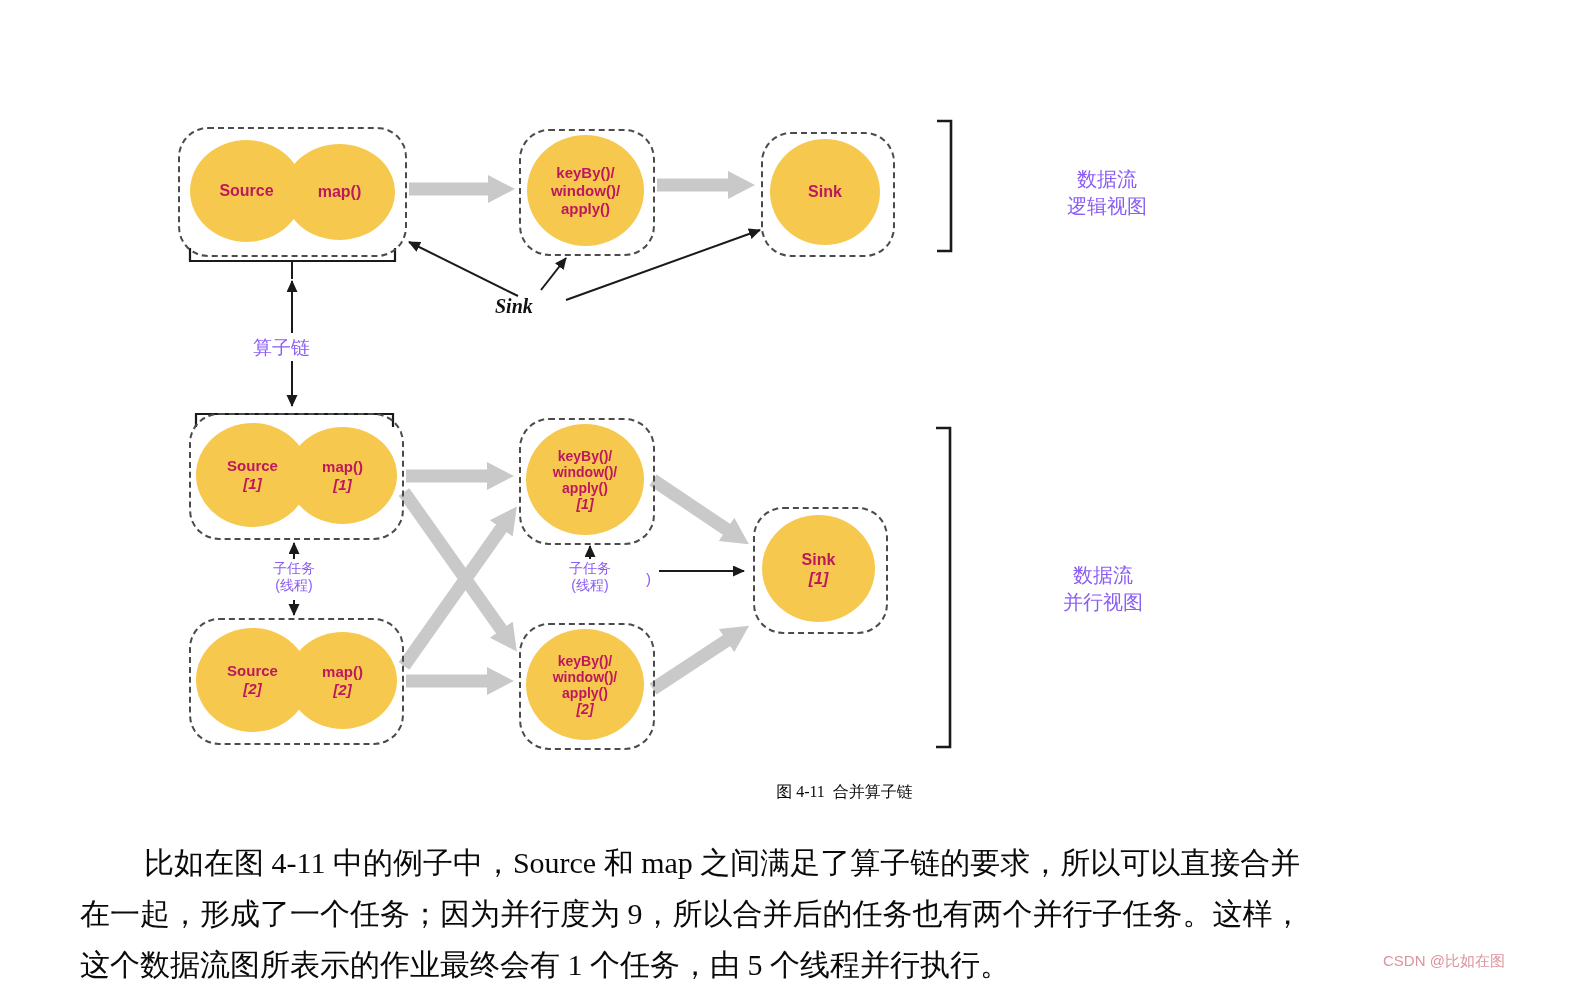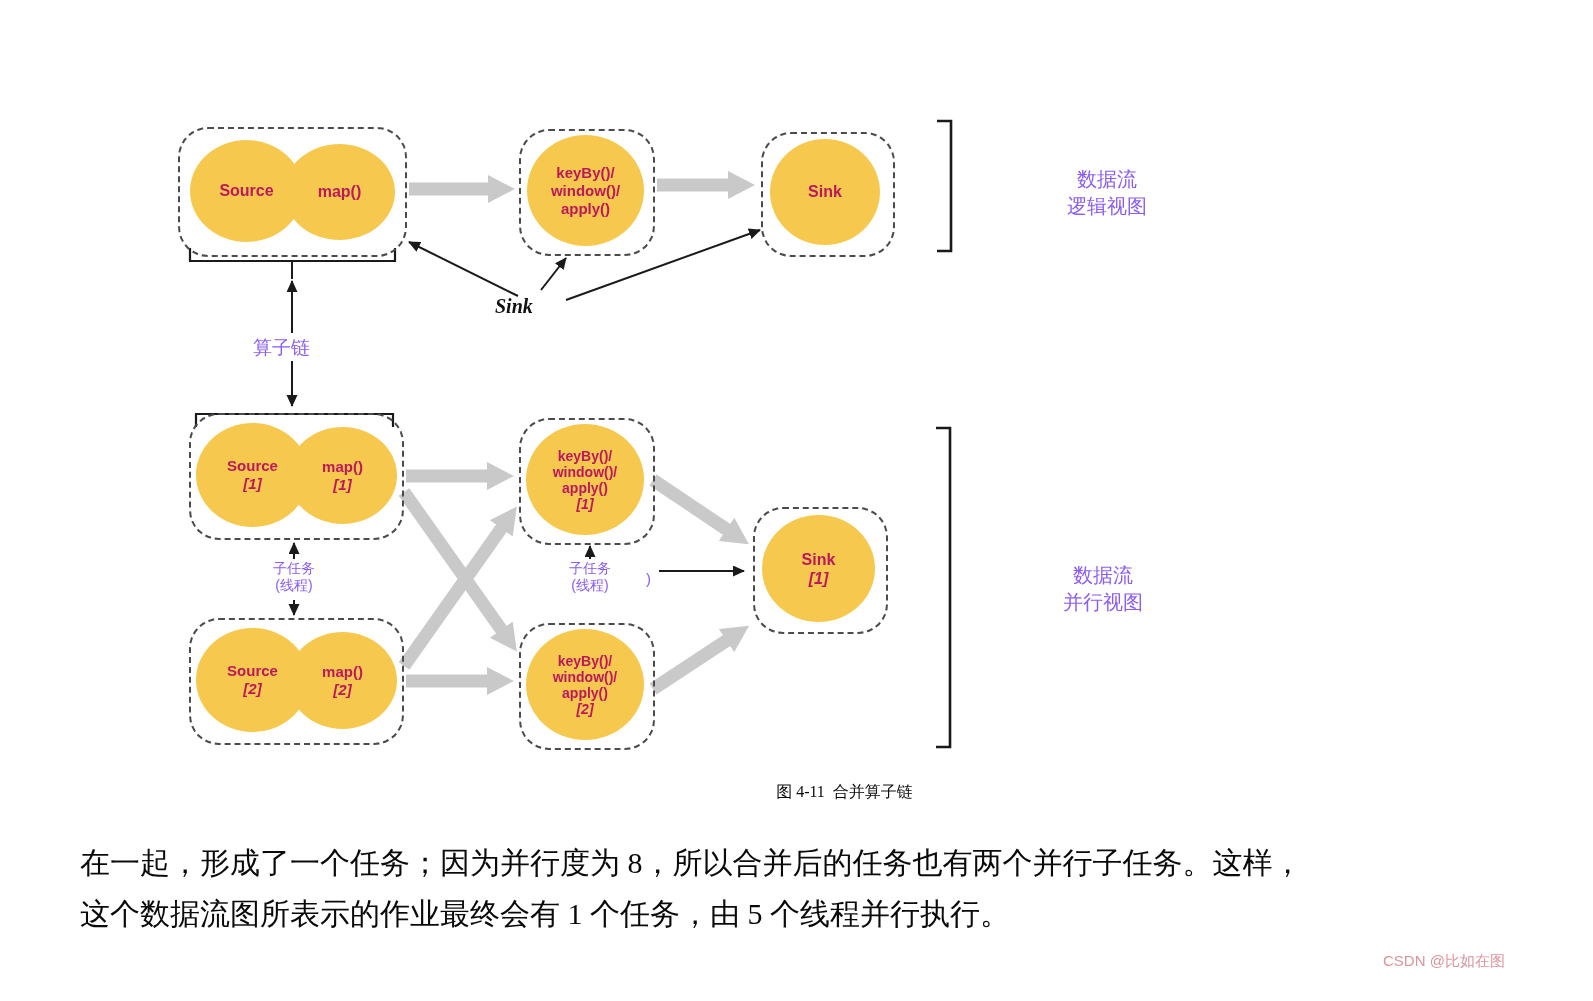--- a/index.html
+++ b/index.html
@@ -182,19 +182,20 @@
   <div class="flabel pre" style="left:554px; top:560px; width:72px; text-align:center; font-size:14px; line-height:17px;">子任务
 (线程)</div>
   <div class="flabel" style="left:646px; top:570px; font-size:15px;">)</div>
 
   <div class="flabel pre" style="left:1056px; top:562px; width:94px; text-align:center; font-size:20px; line-height:27px;">数据流
 并行视图</div>
 
   <div class="caption">图 4-11  合并算子链</div>
 
   <div class="body-text">
-    <div>在一起，形成了一个任务；因为并行度为 8，所以合并后的任务也有两个并行子任务。这样，</div>
+    <div class="line1">比如在图 4-11 中的例子中，Source 和 map 之间满足了算子链的要求，所以可以直接合并</div>
+    <div>在一起，形成了一个任务；因为并行度为 9，所以合并后的任务也有两个并行子任务。这样，</div>
     <div>这个数据流图所表示的作业最终会有 1 个任务，由 5 个线程并行执行。</div>
   </div>
 
   <div class="watermark">CSDN @比如在图</div>
 
 </div>
 
 </body></html>

